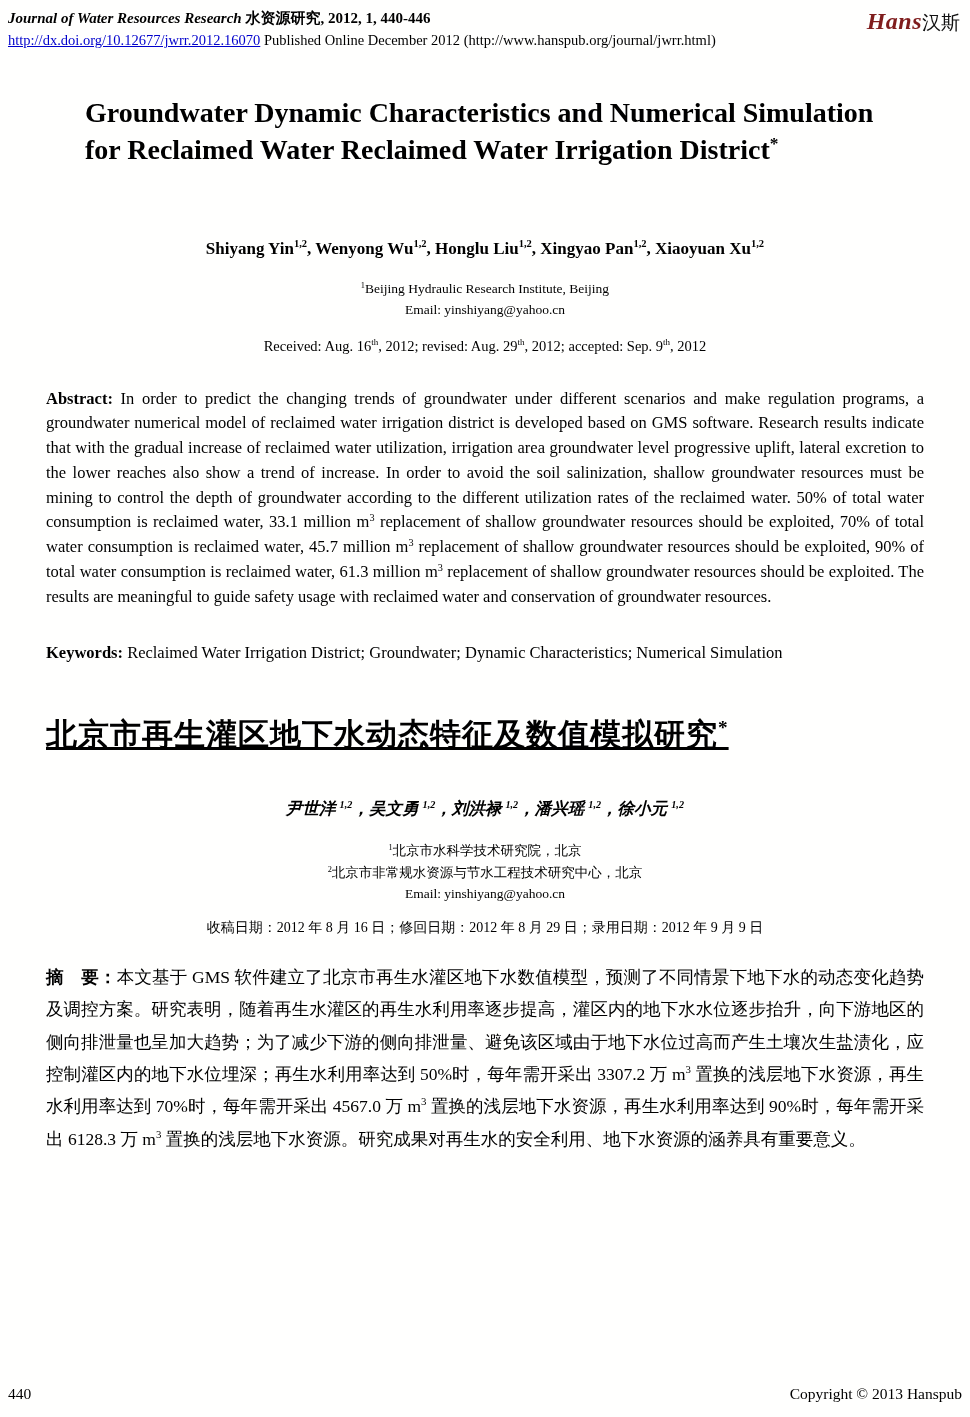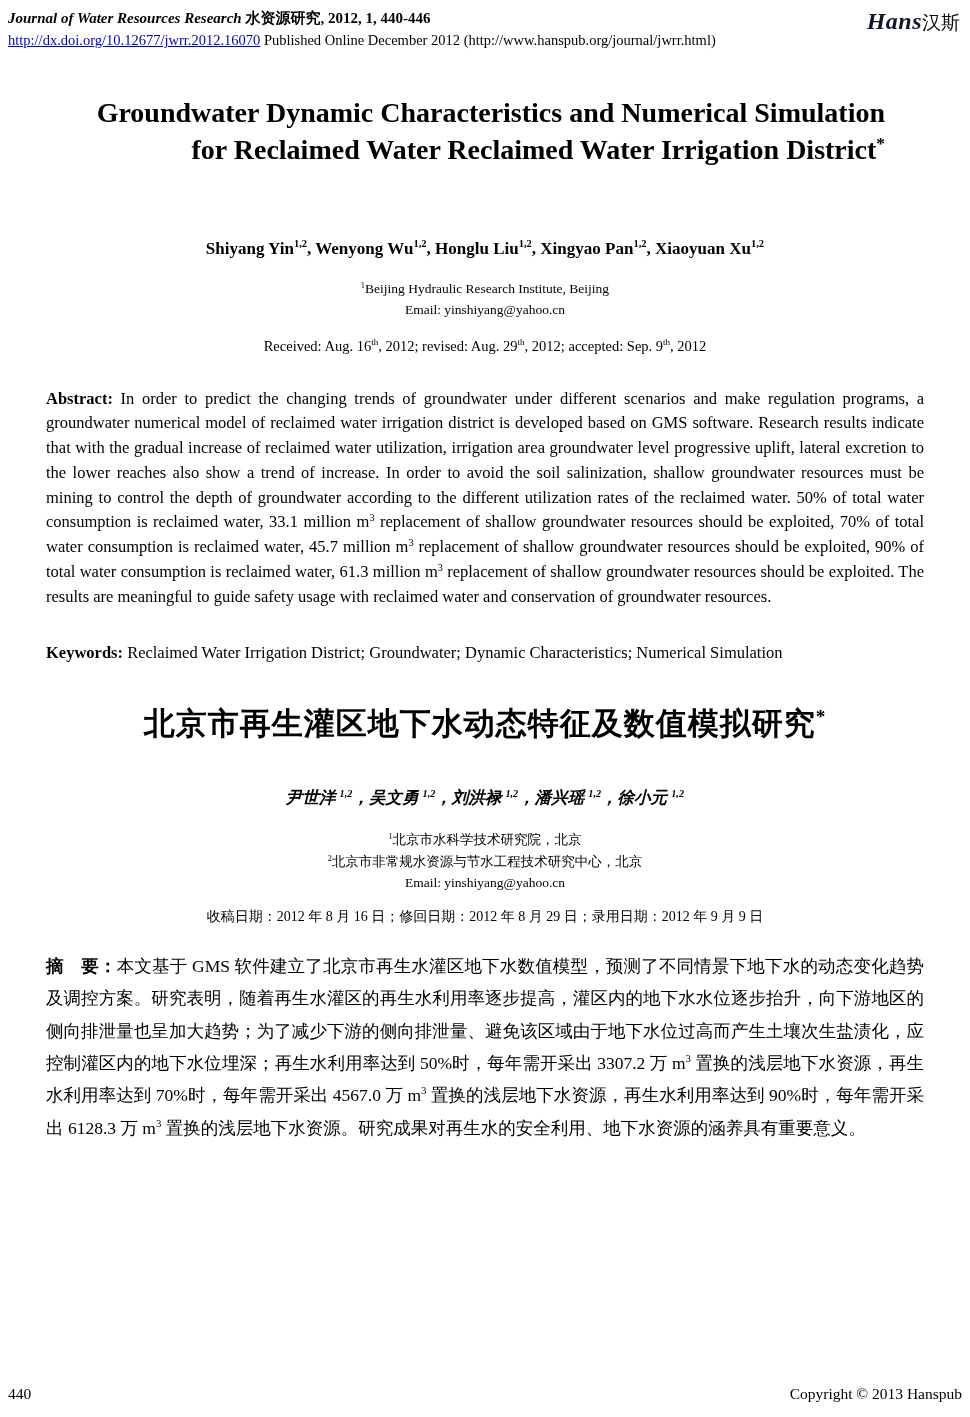--- a/index.html
+++ b/index.html
@@ -17,28 +17,28 @@
 
   
   .header { display: flex; justify-content: space-between; align-items: flex-start; margin-bottom: 42px; }
   .header-left { font-size: 15px; line-height: 1.35; }
   .journal-name { font-weight: bold; font-style: italic; }
   .journal-info { font-weight: bold; }
   .doi-line { font-size: 14.5px; margin-top: 3px; }
   .doi-link { color: #0000cc; text-decoration: underline; cursor: pointer; }
   .published { color: #000; }
   .logo { white-space: nowrap; padding-right: 2px; }
-  .logo-hans { color: #0f172a; font-weight: bold; font-style: italic; font-size: 24px; letter-spacing: 0.5px; }
+  .logo-hans { color: #7f1d1d; font-weight: bold; font-style: italic; font-size: 24px; letter-spacing: 0.5px; }
   .logo-cn { color: #111; font-weight: normal; font-size: 19px; }
 
   
   .content { padding: 0 38px; }
 
   .title {
-    text-align: right;
+    text-align: left;
     font-size: 28px;
     font-weight: bold;
     line-height: 1.32;
     margin: 44px auto 0;
     max-width: 800px;
   }
   .authors {
     text-align: center;
     font-size: 17px;
     font-weight: bold;
@@ -57,25 +57,25 @@
   }
   .abstract, .keywords {
     text-align: justify;
     font-size: 16.5px;
     line-height: 1.5;
     margin-top: 32px;
   }
   .label-bold { font-weight: bold; }
 
   .zh-title {
-    text-align: center;
     font-size: 31px;
     font-weight: bold;
-    margin-top: 37px;
+    margin-top: 48px;
     letter-spacing: 1px;
+    text-decoration: underline;
   }
   .zh-authors {
     text-align: center;
     font-size: 16.5px;
     font-weight: bold;
     font-style: italic;
     margin-top: 42px;
   }
   .zh-affiliations {
     text-align: center;

